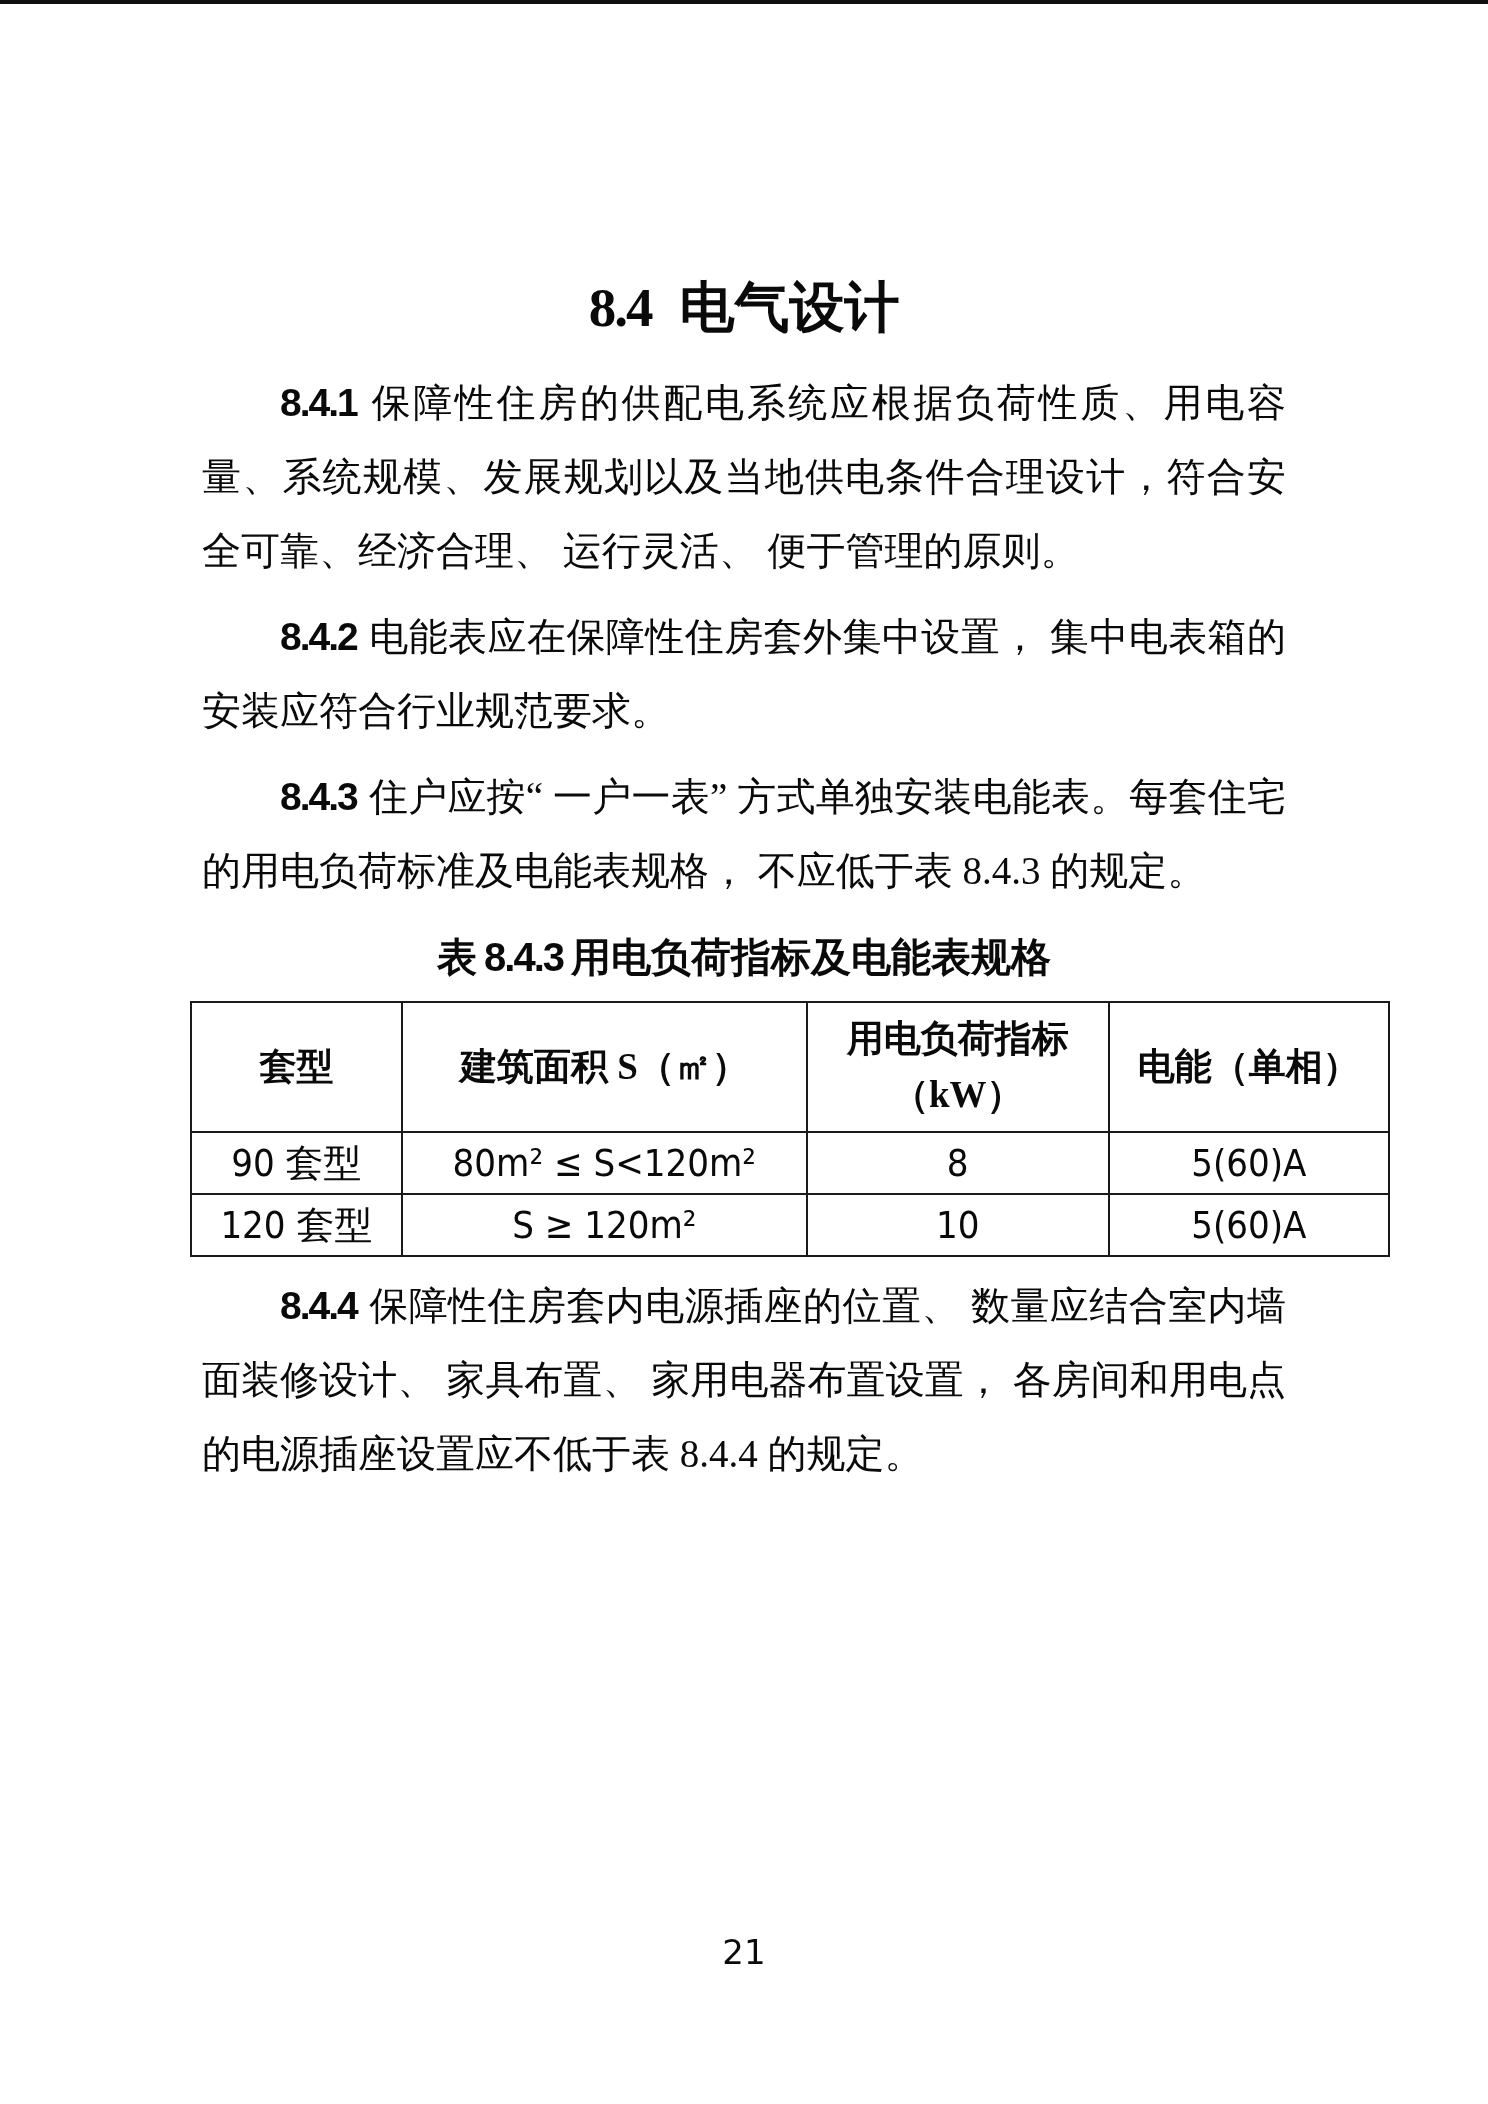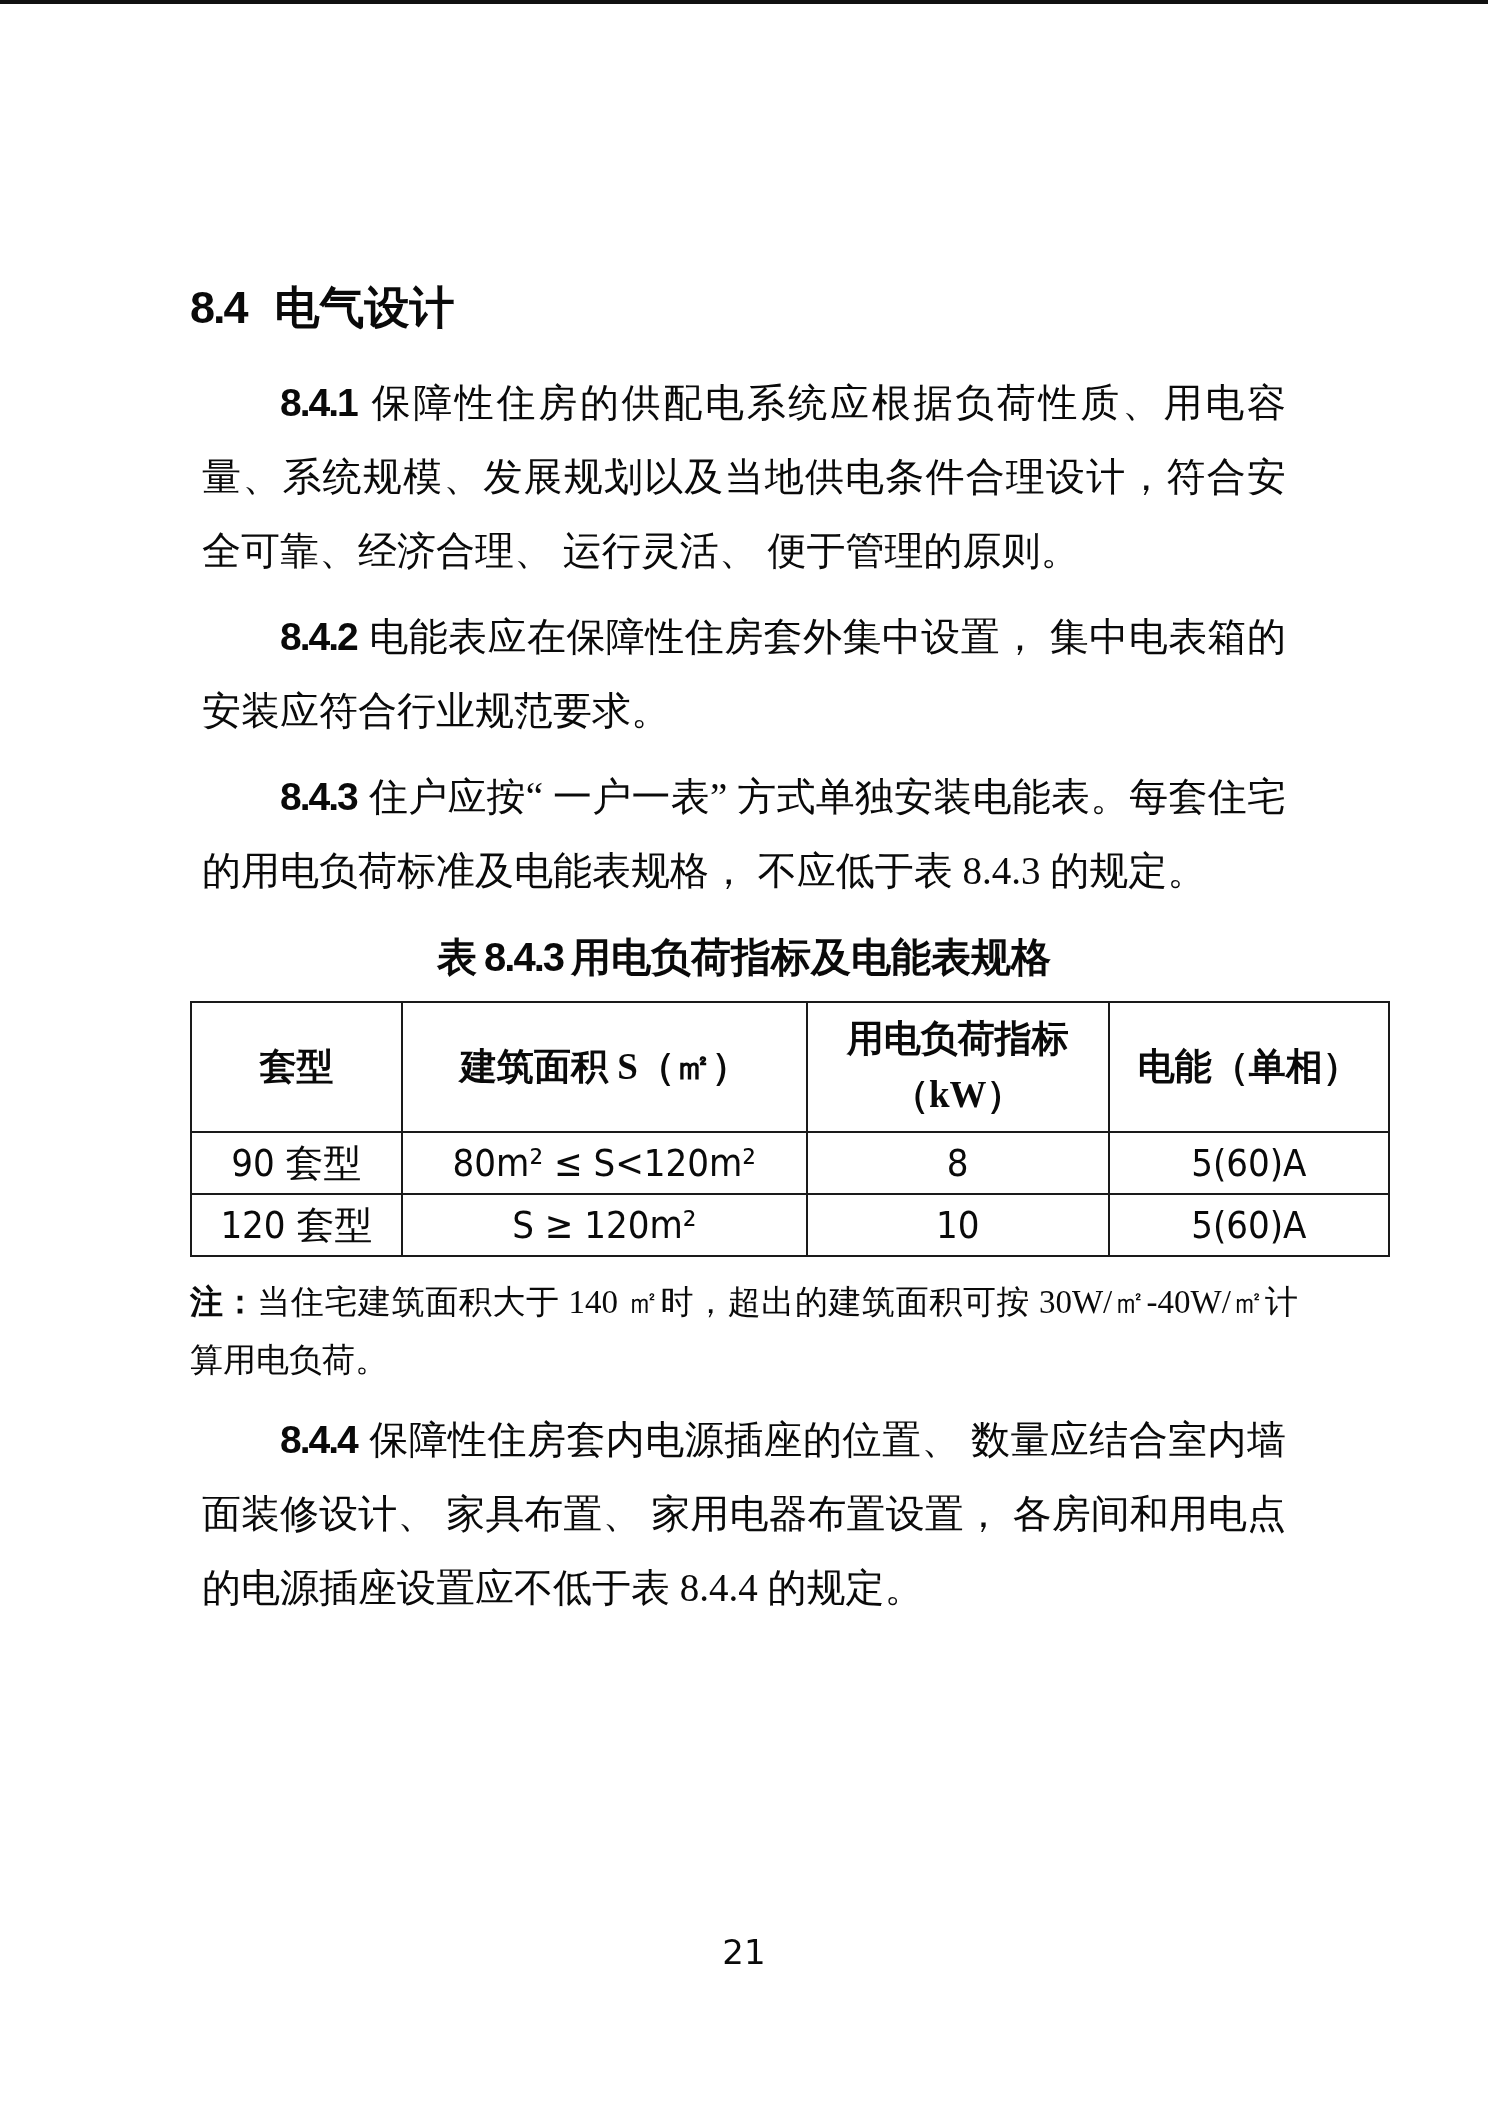--- a/index.html
+++ b/index.html
@@ -22,26 +22,26 @@
     height: 4px;
     background: #111111;
   }
   .content {
     position: absolute;
     top: 268px;
     left: 190px;
     width: 1108px;
   }
   .doc-title {
-    text-align: left;
+    text-align: center;
     font-weight: bold;
-    font-size: 45px;
+    font-size: 55px;
     line-height: 80px;
     margin: 0 0 18px 0;
-    font-family: Liberation Sans, sans-serif;
+    font-family: Liberation Serif, serif;
   }
   .doc-title .num {
     letter-spacing: -2px;
     margin-right: 28px;
   }
   .para {
     font-size: 39px;
     line-height: 74px;
     text-align: justify;
     text-justify: inter-ideograph;
@@ -156,19 +156,18 @@
     </tr>
     <tr>
       <td>120 套型</td>
       <td>S ≥ 120m²</td>
       <td>10</td>
       <td>5(60)A</td>
     </tr>
   </tbody>
     </table>
 
-  <div class="note"><span class="note-label">注：</span><span>当住宅建筑面积大于 140 ㎡时，超出的建筑面积可按 30W/㎡-40W/㎡计算用电负荷。</span></div>
 
   <p class="para"><span class="secnum">8.4.4</span><span>保障性住房套内电源插座的位置、 数量应结合室内墙面装修设计、 家具布置、 家用电器布置设置， 各房间和用电点的电源插座设置应不低于表 8.4.4 的规定。</span></p>
 
 </div>
 
 <div class="page-number">21</div>
 
 </body></html>

